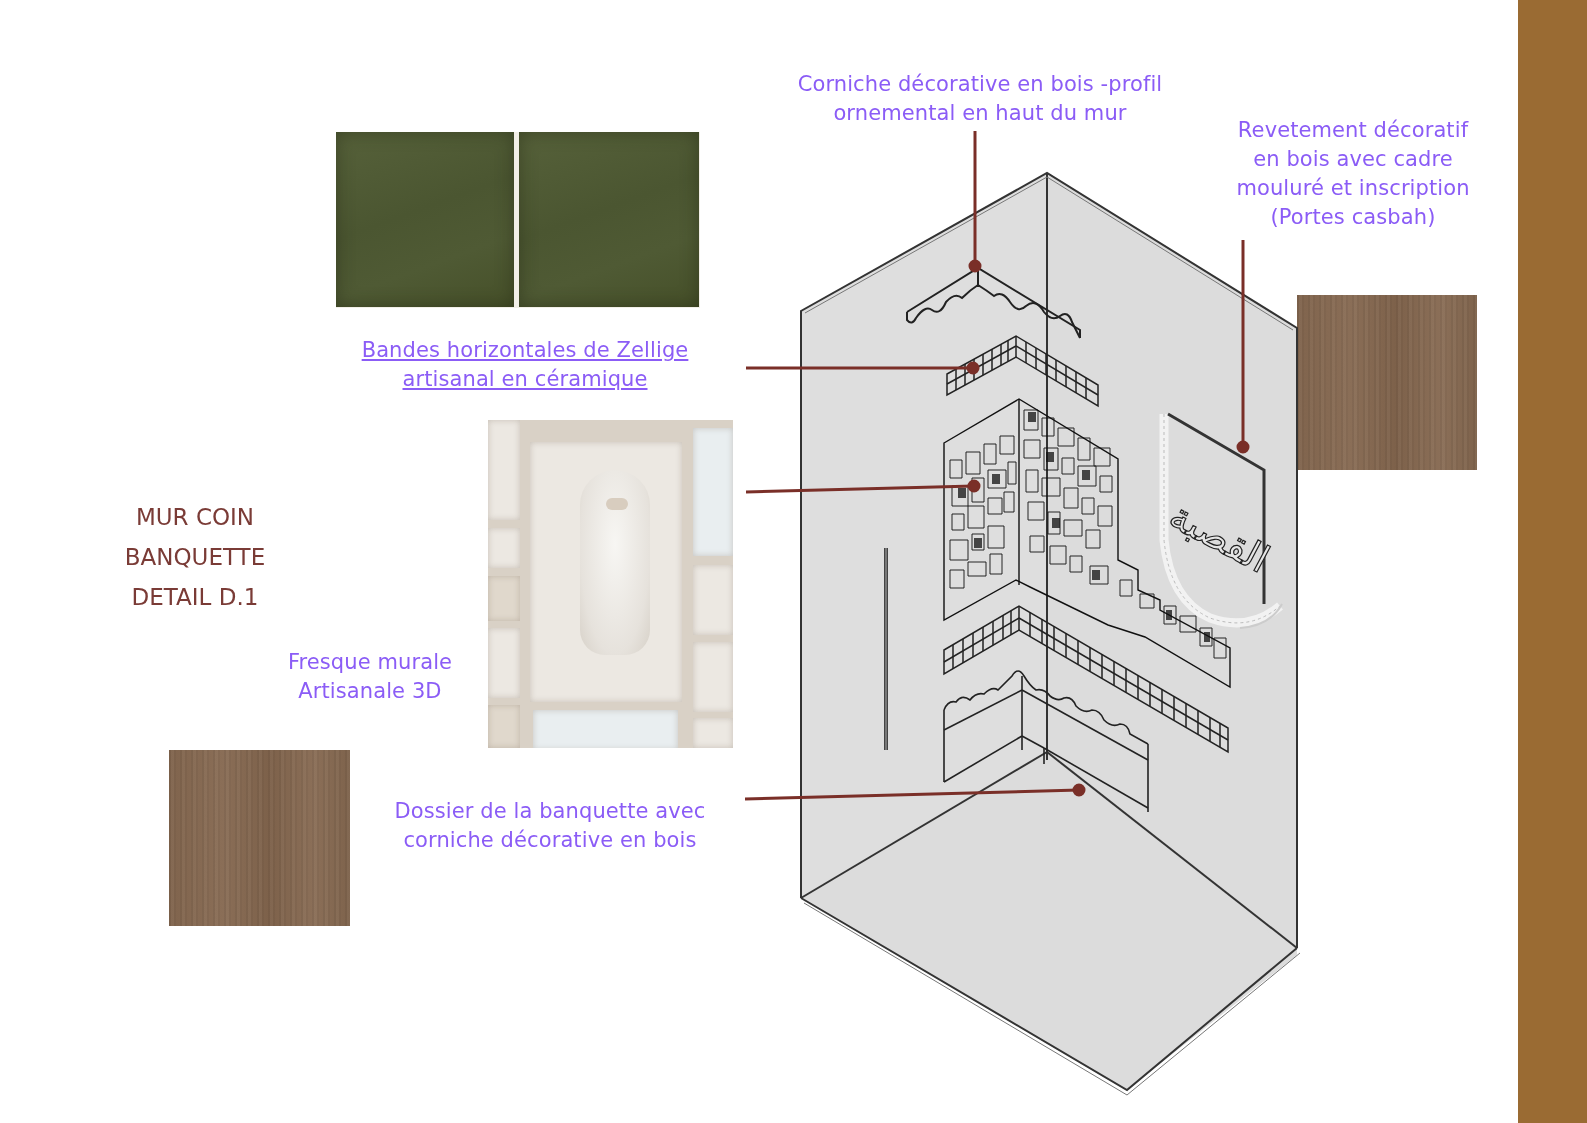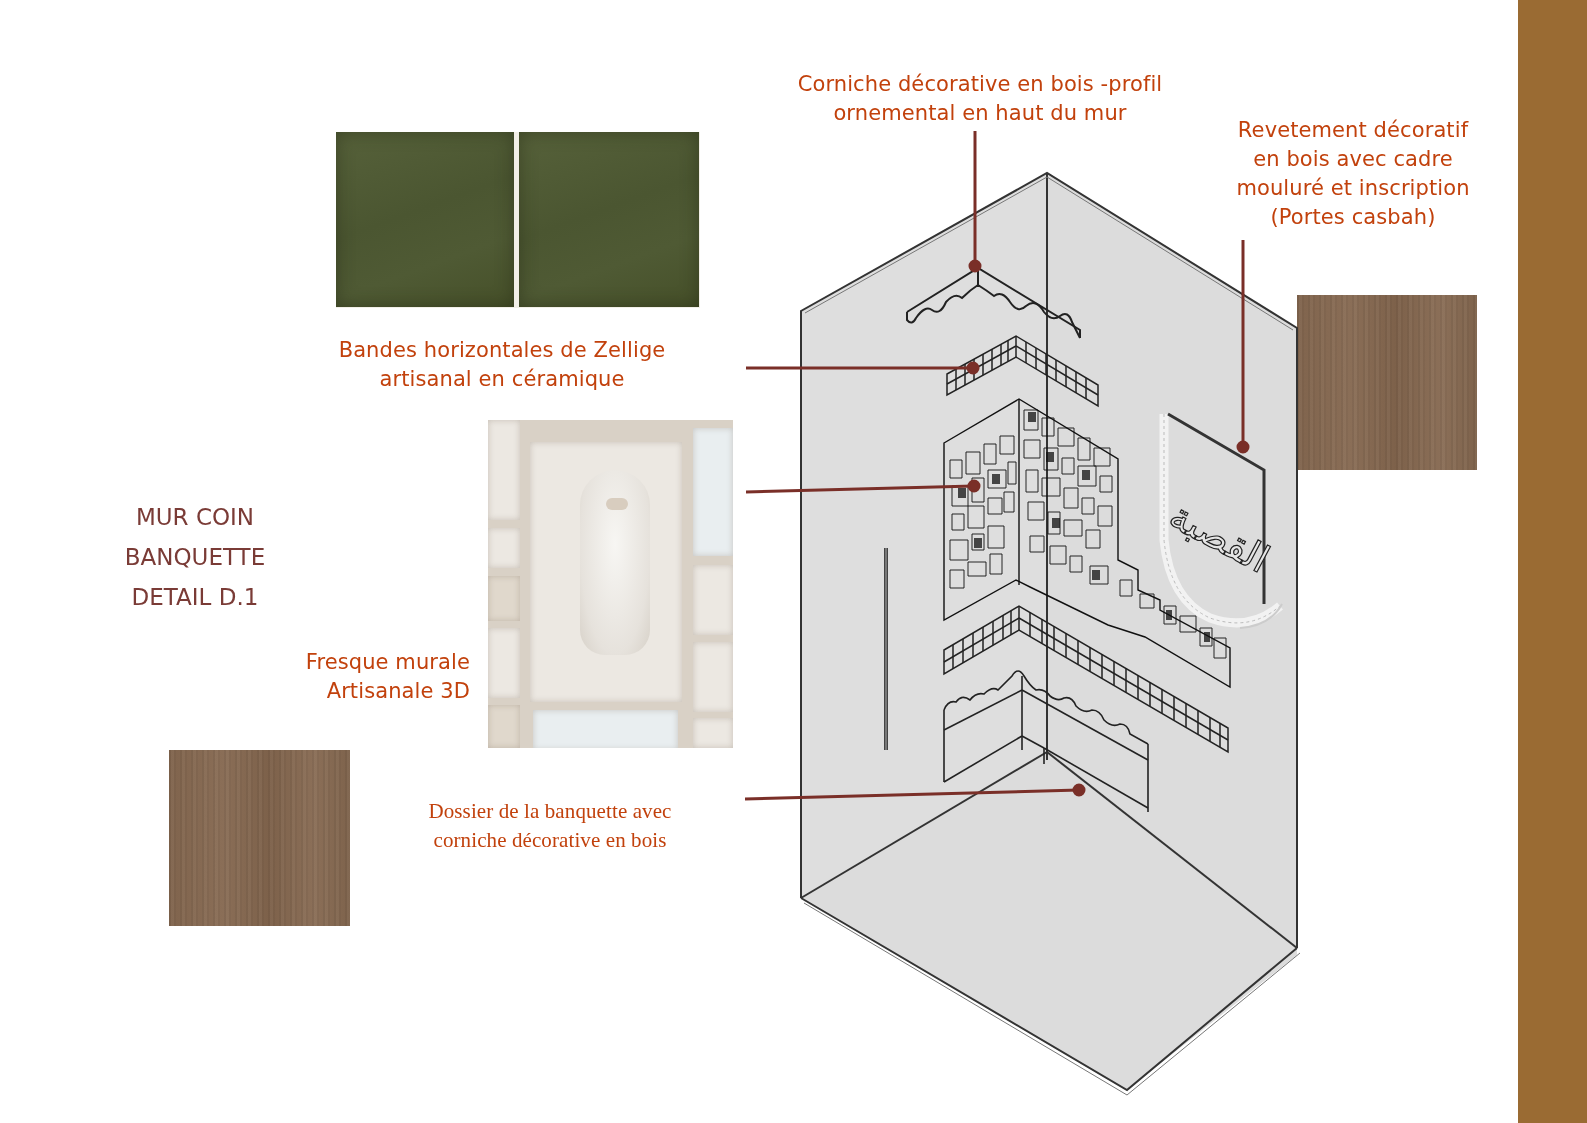--- a/index.html
+++ b/index.html
@@ -3,21 +3,21 @@
 <meta charset="utf-8">
 <style>
   html, body { margin:0; padding:0; }
   body {
     width:1587px; height:1123px; position:relative; overflow:hidden;
     background:#ffffff;
     font-family:"DejaVu Sans", "Liberation Sans", sans-serif;
     color:#7a3b36;
   }
   .side-band { position:absolute; left:1518px; top:0; width:69px; height:1123px; background:#9a6b33; }
-  .label { position:absolute; text-align:center; font-size:21px; line-height:29px; color:#c2410c; white-space:pre-line; letter-spacing:0.1px; }
+  .label { position:absolute; text-align:center; font-size:21px; line-height:29px; color:#8b5cf6; white-space:pre-line; letter-spacing:0.1px; }
   .title { position:absolute; left:90px; top:497px; width:210px; text-align:center; font-size:23px; line-height:40px; color:#7a3b36; white-space:pre-line; }
   .swatch { position:absolute; }
   .green-tiles { left:336px; top:132px; width:364px; height:176px; background:#f2efe8; }
   .green-tiles .tile { position:absolute; top:0; height:175px; background:linear-gradient(160deg,#56613a 0%,#4b5631 45%,#4f5a34 70%,#465029 100%); box-shadow: inset 0 0 18px rgba(30,35,15,0.45); }
   .green-tiles .t1 { left:0; width:178px; }
   .green-tiles .t2 { left:183px; width:180px; }
   .wood {
     background:
       repeating-linear-gradient(90deg, rgba(0,0,0,0.05) 0 2px, rgba(255,255,255,0.03) 2px 5px, rgba(0,0,0,0.04) 5px 7px, transparent 7px 11px),
       linear-gradient(90deg,#80644d,#8a6e57 30%,#7d614a 55%,#8b6f58 80%,#7e634c);
@@ -38,25 +38,25 @@
 <div class="title">MUR COIN
 BANQUETTE
 DETAIL D.1</div>
 
 <div class="label" style="left:770px; top:70px; width:420px;">Corniche décorative en bois -profil
 ornemental en haut du mur</div>
 <div class="label" style="left:1208px; top:116px; width:290px;">Revetement   décoratif
 en bois avec cadre
 mouluré et  inscription
 (Portes casbah)</div>
-<div class="label" style="left:312px; top:336px; width:380px;">Bandes horizontales de Zellige
+<div class="label" style="left:335px; top:336px; width:380px;text-decoration:underline;">Bandes horizontales de Zellige
 artisanal en céramique</div>
-<div class="label" style="left:270px; top:648px; width:200px;text-align:right;">Fresque murale
+<div class="label" style="left:270px; top:648px; width:200px;">Fresque murale
 Artisanale 3D</div>
-<div class="label" style="left:365px; top:797px; width:370px;font-family:Liberation Serif, serif;">Dossier de la banquette avec
+<div class="label" style="left:365px; top:797px; width:370px;">Dossier de la banquette avec
 corniche décorative en bois</div>
 
 <div class="swatch green-tiles">
   <div class="tile t1"></div>
   <div class="tile t2"></div>
 </div>
 
 <div class="swatch wood wood-right"></div>
 <div class="swatch wood wood-left"></div>
 

